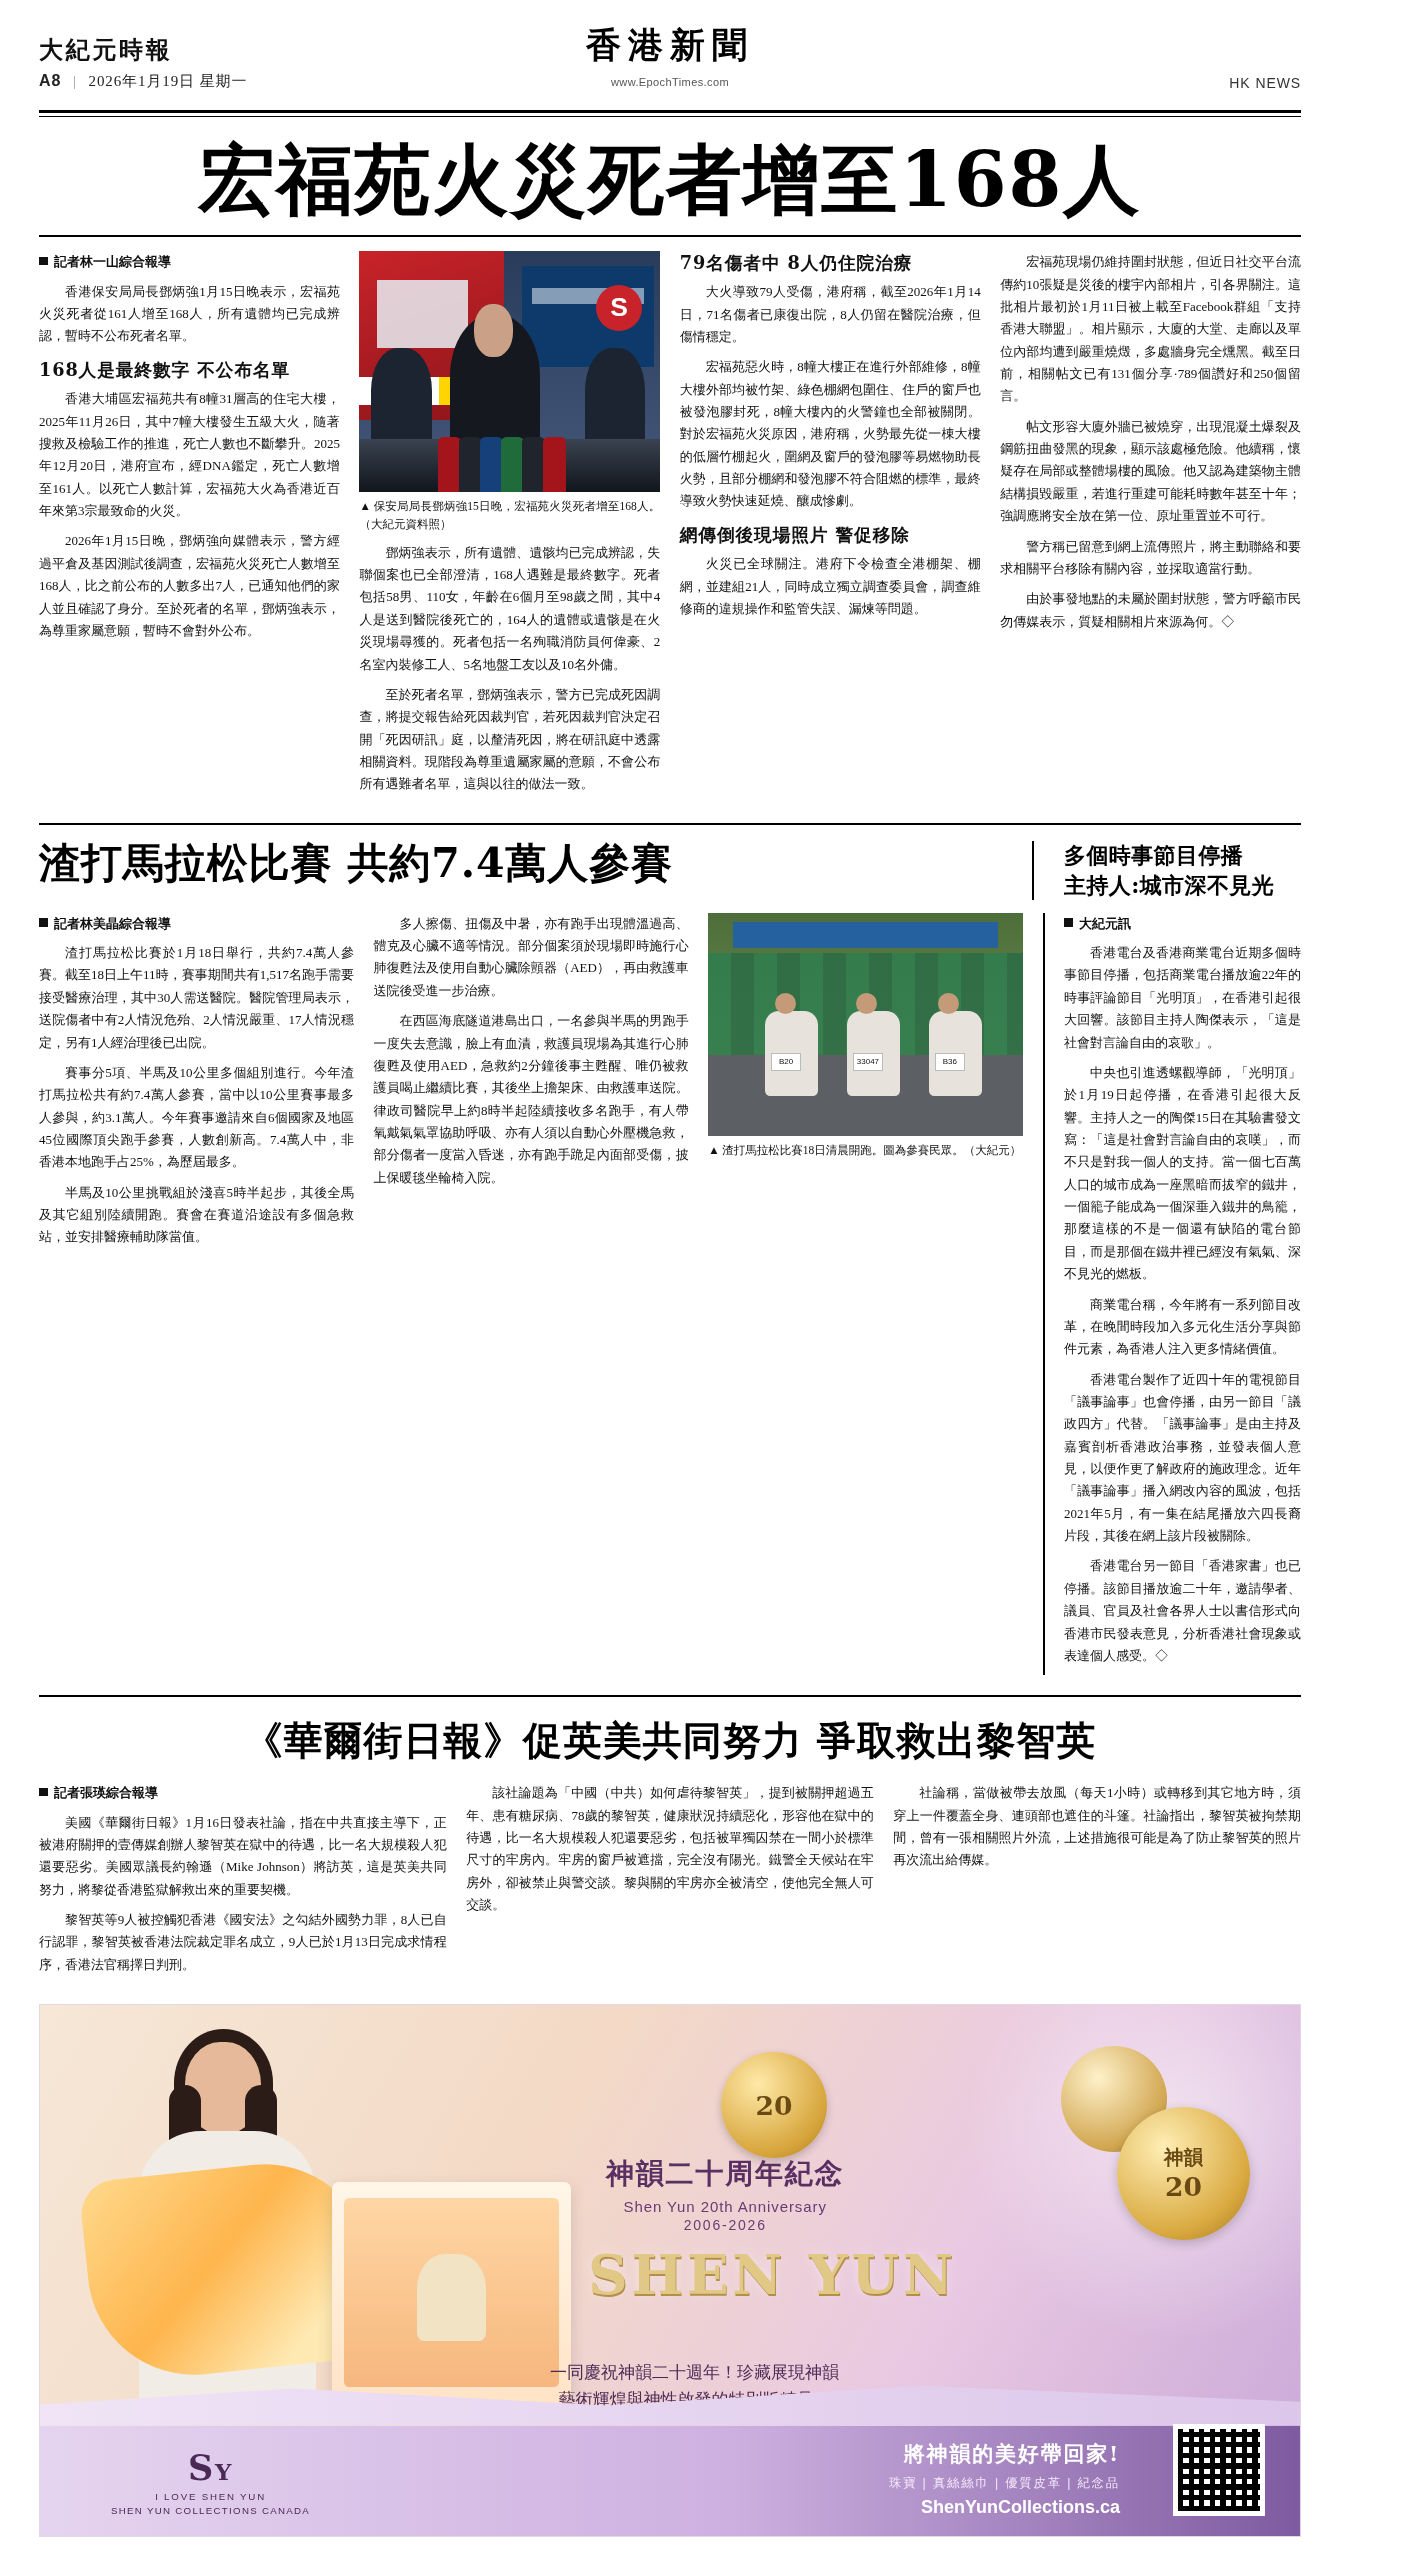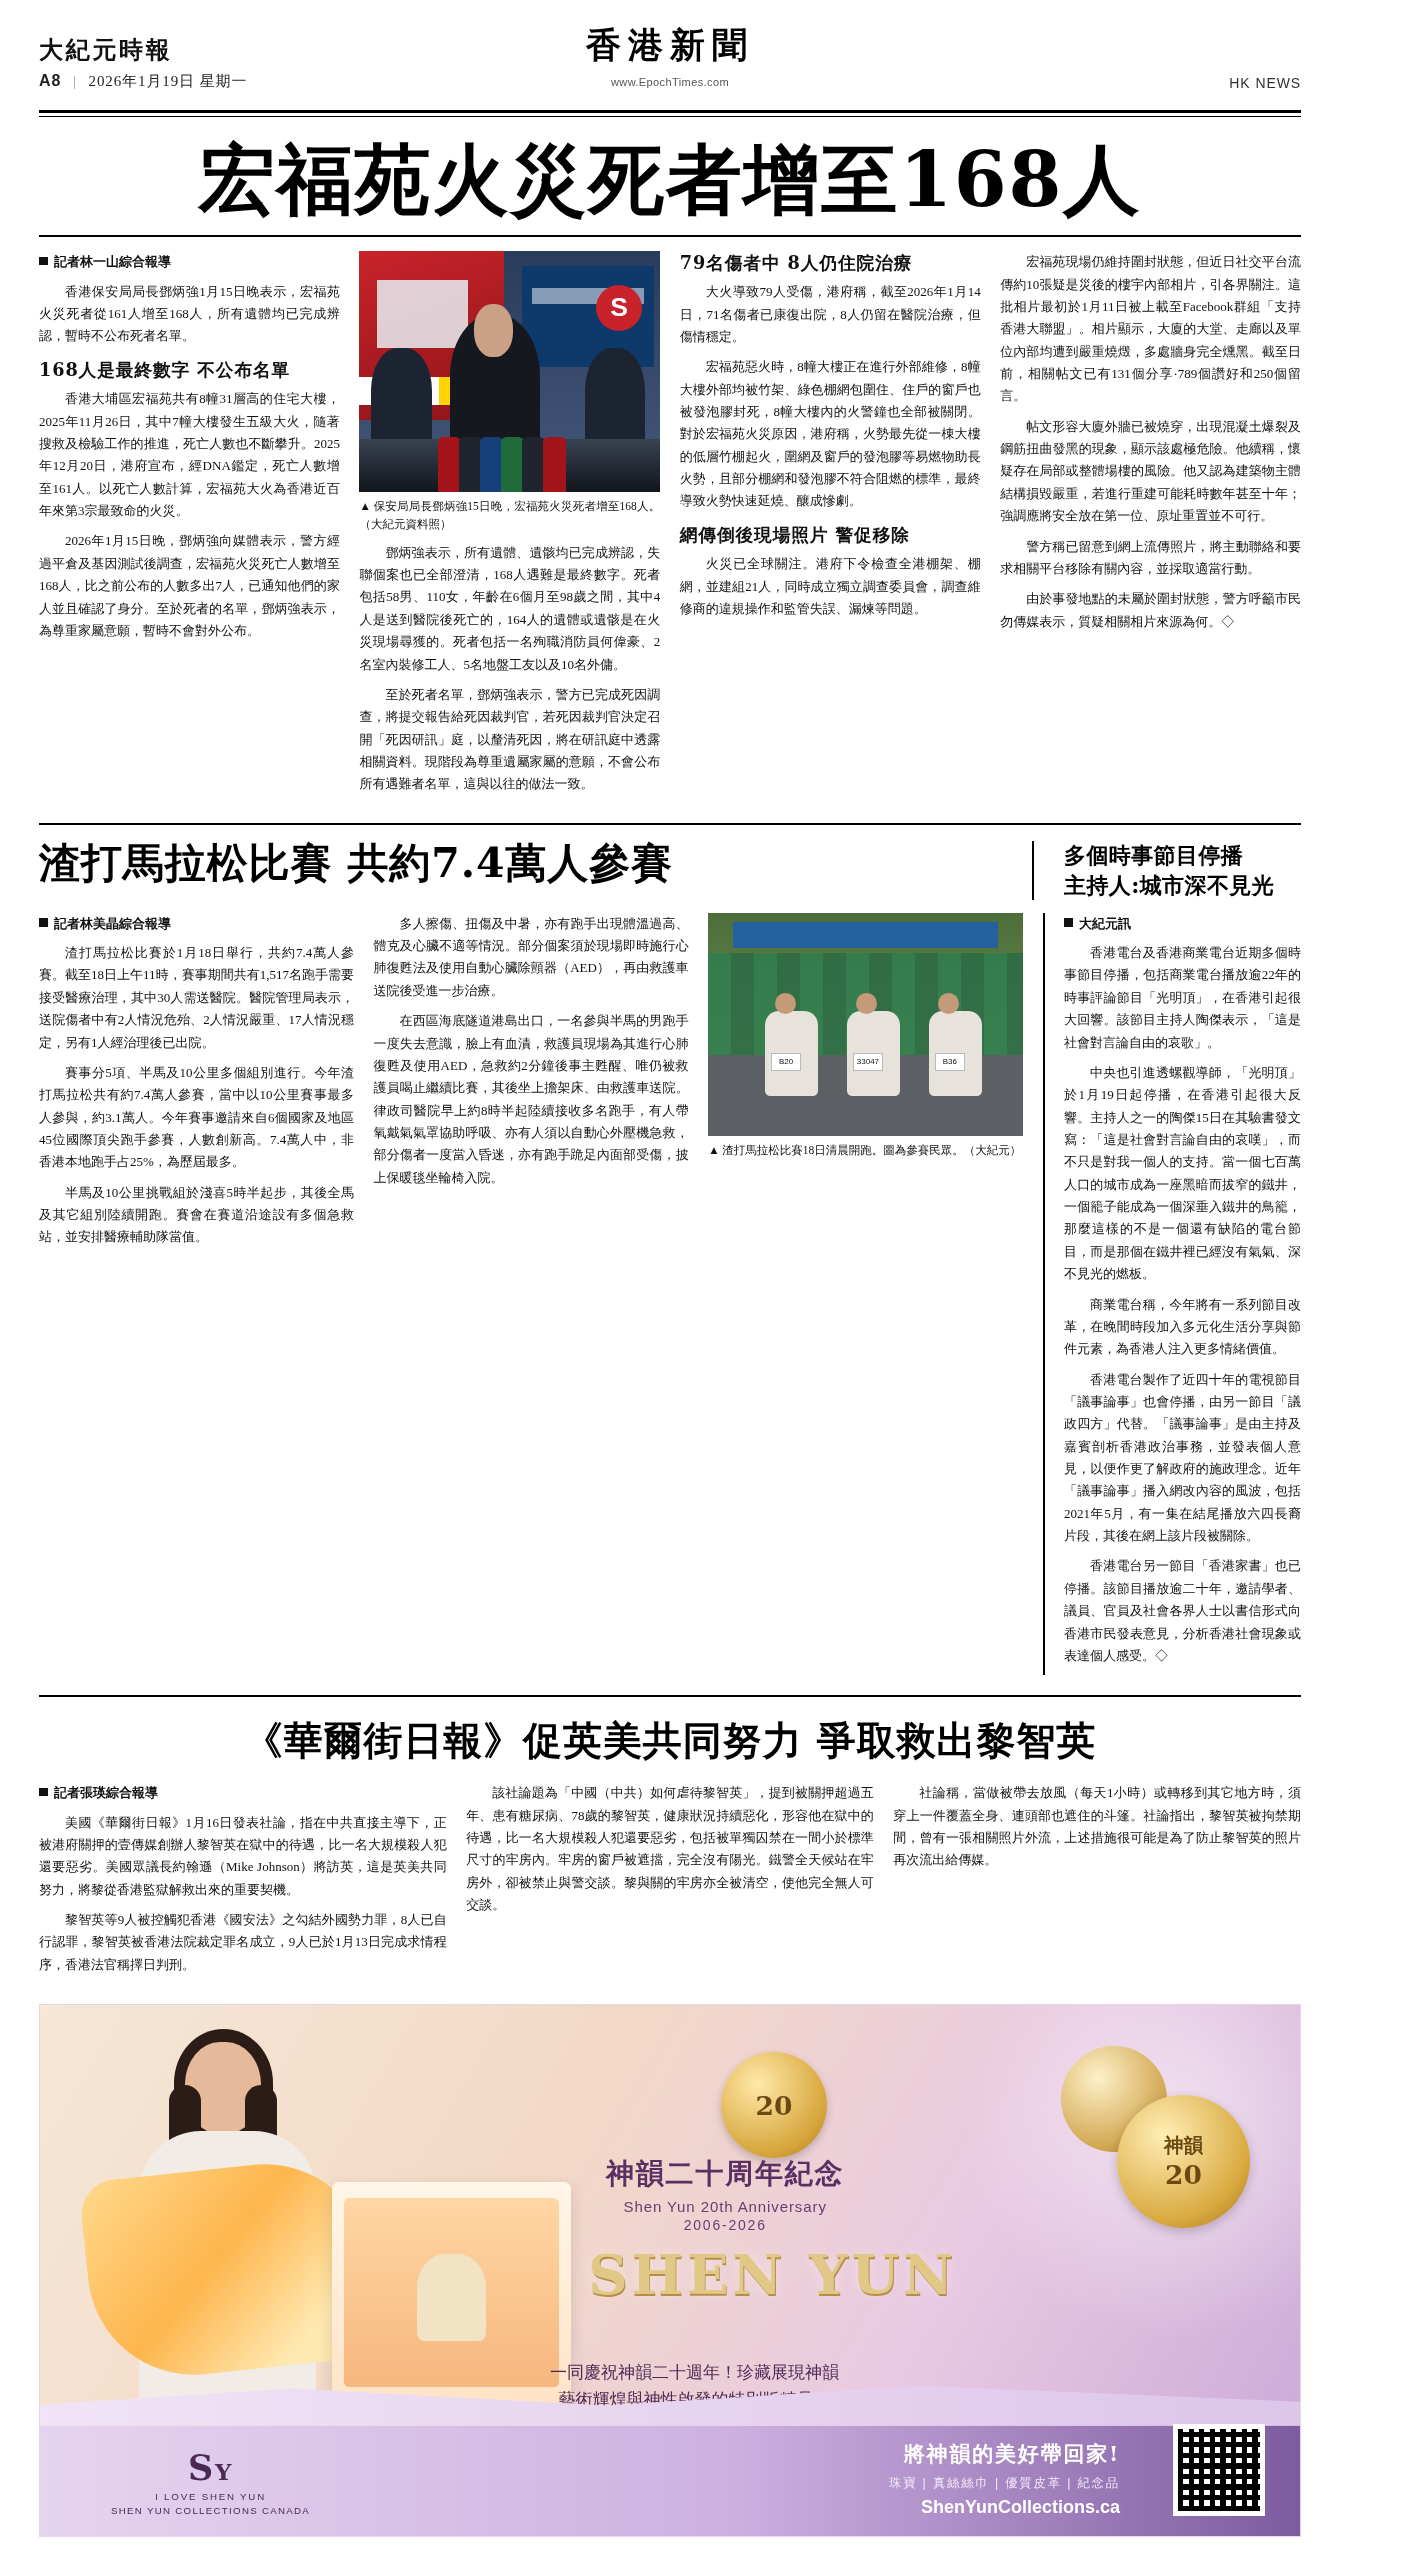--- a/index.html
+++ b/index.html
@@ -89,21 +89,21 @@
   .ad-person .hair{position:absolute;left:81px;top:-5.3px;width:99px;height:108px;border-radius:50% 50% 42% 42%;background:#2b1c17;}
   .ad-person .hair2{position:absolute;left:76px;top:50px;width:32px;height:133px;background:#2b1c17;border-radius:17.7px;}
   .ad-person .hair3{position:absolute;left:152px;top:50px;width:32px;height:133px;background:#2b1c17;border-radius:17.7px;}
   .ad-person .body{position:absolute;left:46px;top:96px;width:177px;height:292px;background:#f2ece6;border-radius:62px 62px 14px 14px;}
   .ad-person .scarf{position:absolute;left:-5.3px;top:133px;width:283px;height:203px;background:linear-gradient(135deg,#ffd98a,#ffb347 45%,#ffe9b0 80%);border-radius:35px 106px 53px 106px;opacity:.96;transform:rotate(-6deg);}
   .ad-stage{position:absolute;left:292px;bottom:133px;width:239px;height:221px;background:linear-gradient(#fff6e8,#ffe3c6);border-radius:7px;box-shadow:0 5.3px 16px #0002;}
   .ad-stage .inner{position:absolute;left:12.4px;top:16px;right:12.4px;bottom:16px;background:linear-gradient(#ffd6a4,#f6b77e);border-radius:5.3px;}
   .ad-stage .fig{position:absolute;left:34%;top:30%;width:32%;height:46%;background:#f3e3c5;border-radius:40% 40% 10% 10%;}
   .ad-chain{position:absolute;left:495px;top:26.5px;width:495px;height:372px;}
   .ad-medal{position:absolute;left:186px;top:21px;width:106px;height:106px;border-radius:50%;background:radial-gradient(circle at 35% 30%,#ffe9a8,#d6a43a 70%,#a97b22);display:flex;align-items:center;justify-content:center;color:#6a4a12;font-family:"DejaVu Serif",serif;font-weight:700;font-size:26.5px;box-shadow:0 3.5px 8.8px #0003;}
-  .ad-coin{position:absolute;right:50px;top:90px;width:133px;height:133px;border-radius:50%;background:radial-gradient(circle at 35% 30%,#ffeeb5,#d9a93f 68%,#9d7320);display:flex;align-items:center;justify-content:center;flex-direction:column;color:#6a4a12;font-family:"DejaVu Serif",serif;font-weight:700;box-shadow:0 3.5px 10.6px #0003;}
+  .ad-coin{position:absolute;right:50px;top:102px;width:133px;height:133px;border-radius:50%;background:radial-gradient(circle at 35% 30%,#ffeeb5,#d9a93f 68%,#9d7320);display:flex;align-items:center;justify-content:center;flex-direction:column;color:#6a4a12;font-family:"DejaVu Serif",serif;font-weight:700;box-shadow:0 3.5px 10.6px #0003;}
   .ad-coin2{position:absolute;right:133px;top:41px;width:106px;height:106px;border-radius:50%;background:radial-gradient(circle at 35% 30%,#fff2c8,#cfa347 70%,#8d6a1d);opacity:.95;}
   .ad-title{position:absolute;left:566px;top:150px;color:#5a2f62;text-align:center;}
   .ad-title .l1{font-family:"DejaVu Serif",serif;font-size:28px;font-weight:700;letter-spacing:1.8px;}
   .ad-title .l2{font-family:"Liberation Sans",sans-serif;font-size:15px;margin-top:5.3px;letter-spacing:0.9px;color:#6a3a72;}
   .ad-title .l3{font-family:"Liberation Sans",sans-serif;font-size:14px;margin-top:1.8px;letter-spacing:1.8px;color:#6a3a72;}
   .ad-brand{position:absolute;left:548px;top:237px;font-family:"DejaVu Serif",serif;font-size:55px;font-weight:700;letter-spacing:3.5px;color:#e2c887;text-shadow:0.9px 1.8px 0 #b2904a,0 0 12.4px #fff6;}
   .ad-strap{position:absolute;left:292px;top:354px;width:725px;text-align:center;color:#4d2a55;font-size:17px;line-height:1.6;font-family:"DejaVu Serif",serif;}
   .ad-bottom{position:absolute;left:0;bottom:0;width:100%;height:110px;background:linear-gradient(90deg,#e5d4ef,#cdb0e0 55%,#7e5aa0);}
   .ad-bwave{position:absolute;left:0;bottom:110px;width:100%;height:53px;background:linear-gradient(90deg,#f0e4f6,#dcc6ea);clip-path:polygon(0 60%,20% 30%,45% 62%,70% 25%,100% 55%,100% 100%,0 100%);}
   .ad-sig{position:absolute;left:71px;bottom:19.5px;text-align:center;color:#4a2a55;}

